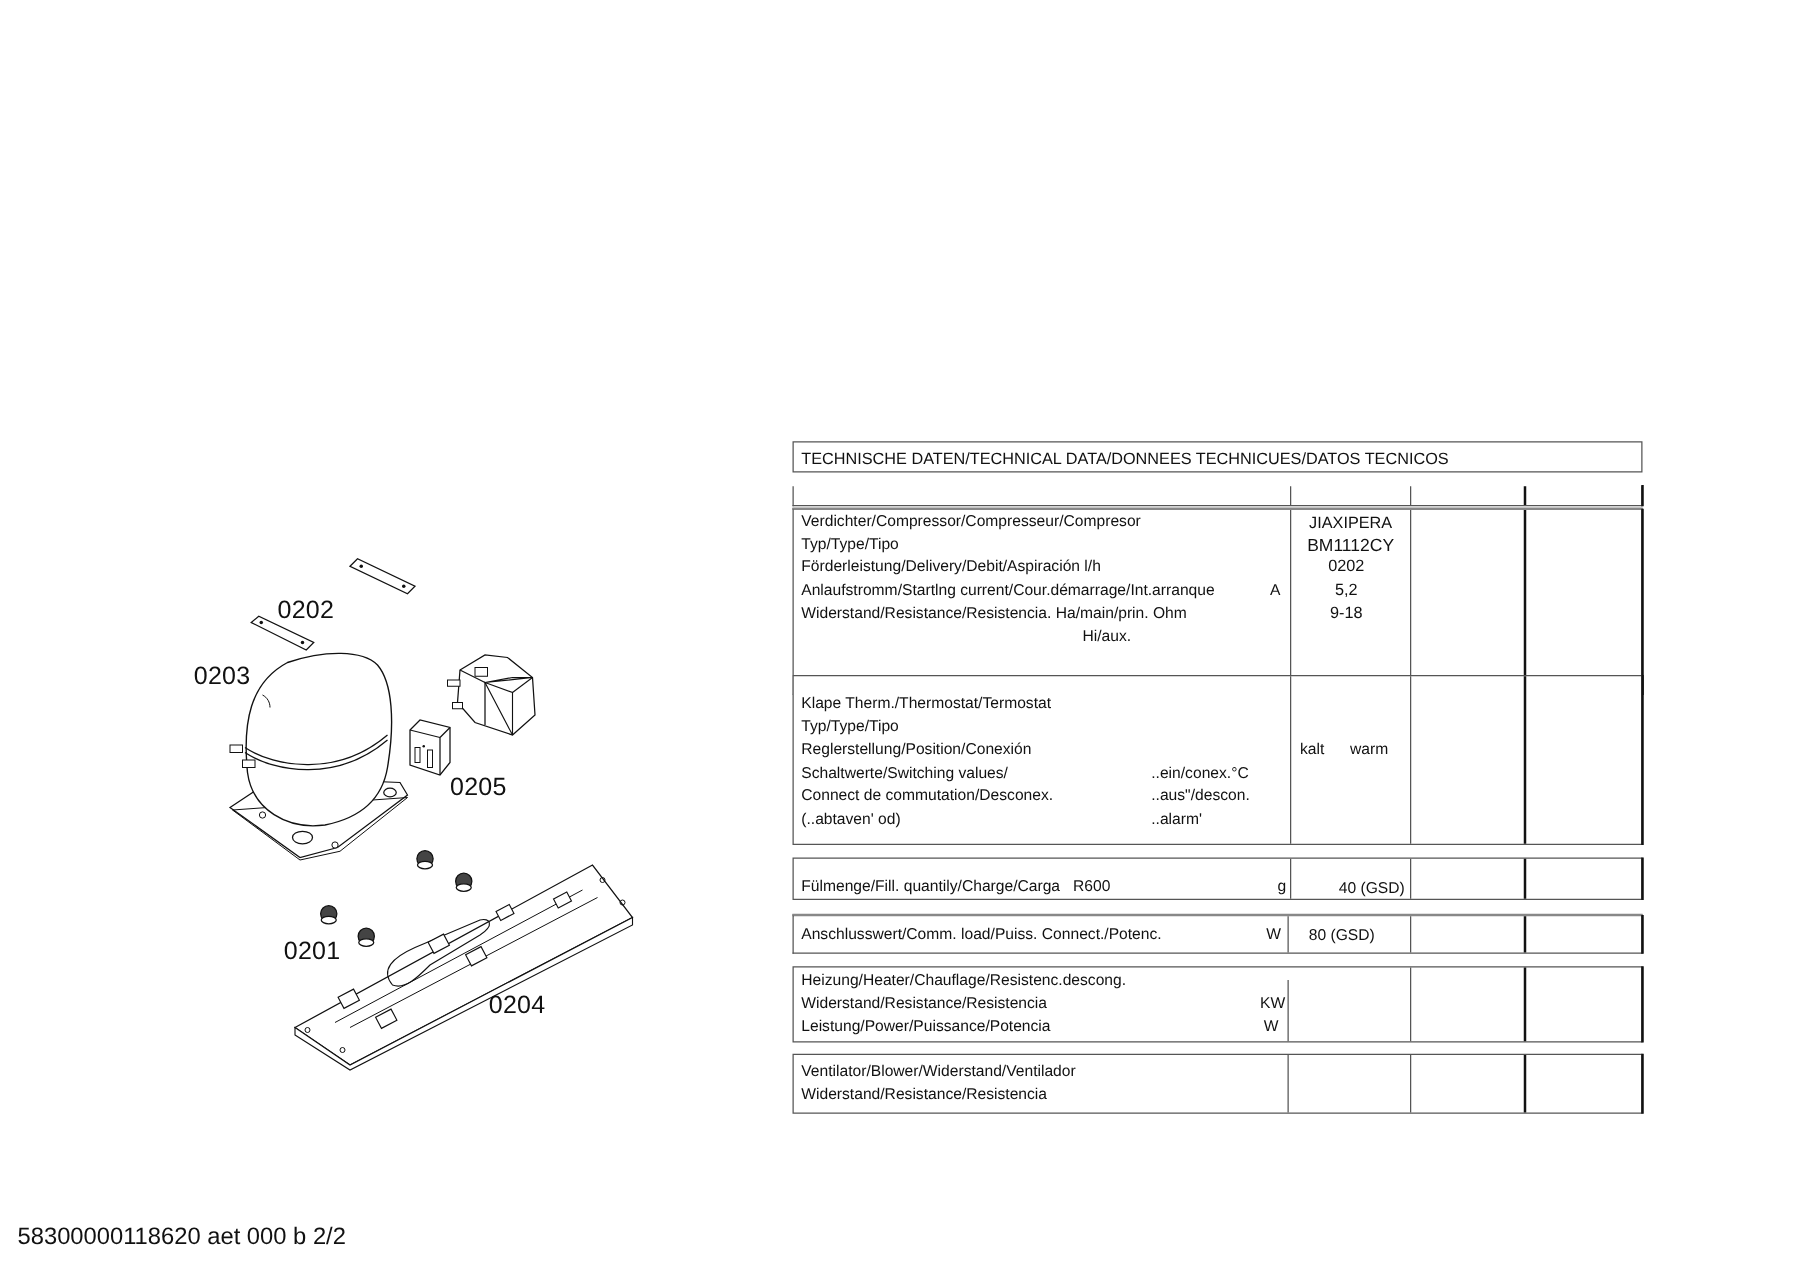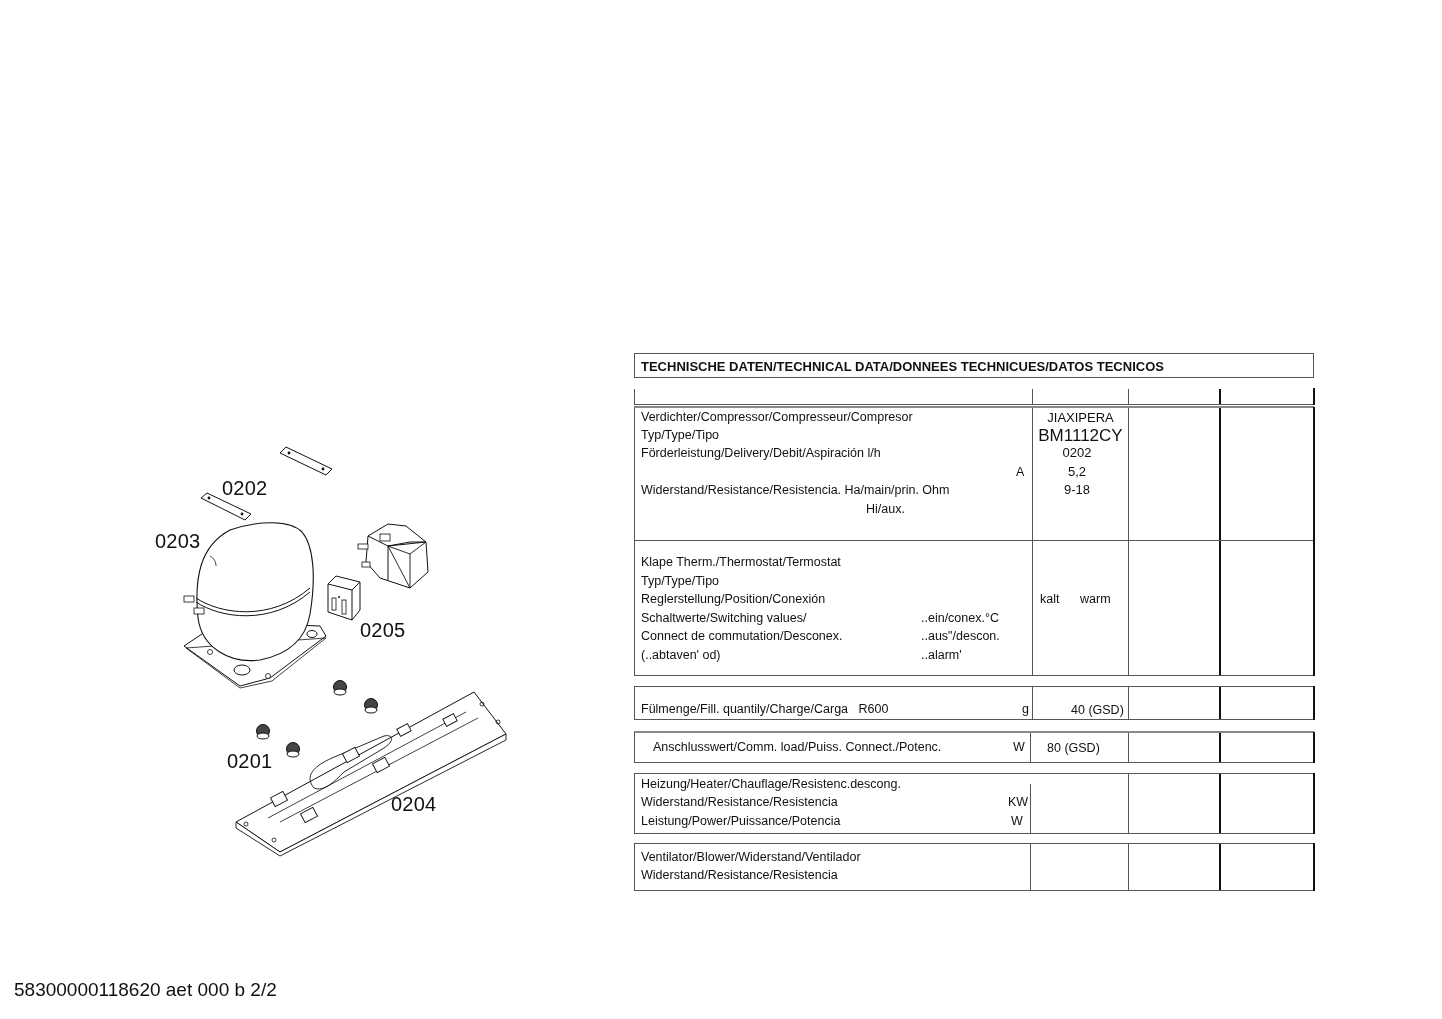--- a/index.html
+++ b/index.html
@@ -105,45 +105,46 @@
 
   <div class="callout" style="left:222px;top:477px">0202</div>
   <div class="callout" style="left:155px;top:530px">0203</div>
   <div class="callout" style="left:360px;top:619px">0205</div>
   <div class="callout" style="left:227px;top:750px">0201</div>
   <div class="callout" style="left:391px;top:793px">0204</div>
 </div>
 
 <div>
 
-  <div class="box" style="top:353px;height:25px;font-weight:bold;">
+  <div class="box" style="top:353px;height:25px;">
     <div class="tr" style="left:6px;top:4px;font-size:13px;">TECHNISCHE DATEN/TECHNICAL DATA/DONNEES TECHNICUES/DATOS TECNICOS</div>
   </div>
 
   <div class="box" style="top:389px;height:16px;border-top:none;">
     <div class="vl" style="left:397px"></div>
     <div class="vl" style="left:493px"></div>
     <div class="vl thick" style="left:584px"></div>
     <div class="vr"></div>
   </div>
 
   <div class="box" style="top:406px;height:150px;border-top:2px solid #888;">
     <div class="vl" style="left:397px"></div>
     <div class="vl" style="left:493px"></div>
     <div class="vl thick" style="left:584px"></div>
     <div class="vr"></div>
     <div class="tr" style="left:6px;top:0px">Verdichter/Compressor/Compresseur/Compresor</div>
     <div class="tr" style="left:6px;top:18px">Typ/Type/Tipo</div>
     <div class="tr" style="left:6px;top:36px">Förderleistung/Delivery/Debit/Aspiración l/h</div>
+    <div class="tr" style="left:6px;top:55px">Anlaufstromm/Startlng current/Cour.démarrage/Int.arranque</div>
     <div class="tr" style="left:381px;top:55px">A</div>
     <div class="tr" style="left:6px;top:73px">Widerstand/Resistance/Resistencia. Ha/main/prin. Ohm</div>
     <div class="tr" style="left:231px;top:92px">Hi/aux.</div>
 
     <div class="cellc" style="left:398px;width:95px;top:1px">JIAXIPERA</div>
-    <div class="cellc" style="left:398px;width:95px;top:19px;font-size:17px">BM1112CY</div>
+    <div class="cellc" style="left:398px;width:95px;top:19px;font-size:14px">BM1112CY</div>
     <div class="cellc" style="left:398px;width:88px;top:36px">0202</div>
     <div class="cellc" style="left:398px;width:88px;top:55px">5,2</div>
     <div class="cellc" style="left:398px;width:88px;top:73px">9-18</div>
   </div>
 
   <div class="box" style="top:540px;height:136px;">
     <div class="vl" style="left:397px"></div>
     <div class="vl" style="left:493px"></div>
     <div class="vl thick" style="left:584px"></div>
     <div class="vr"></div>
@@ -168,21 +169,21 @@
     <div class="tr" style="left:6px;top:13px;white-space:pre">Fülmenge/Fill. quantily/Charge/Carga   R600</div>
     <div class="tr" style="left:387px;top:13px">g</div>
     <div class="tr" style="left:436px;top:14px">40 (GSD)</div>
   </div>
 
   <div class="box" style="top:731px;height:32px;border-top:2px solid #888;">
     <div class="vl" style="left:395px"></div>
     <div class="vl" style="left:493px"></div>
     <div class="vl thick" style="left:584px"></div>
     <div class="vr"></div>
-    <div class="tr" style="left:18px;top:5px">Anschlusswert/Comm. load/Puiss. Connect./Potenc.</div>
+    <div class="tr" style="left:6px;top:5px">Anschlusswert/Comm. load/Puiss. Connect./Potenc.</div>
     <div class="tr" style="left:378px;top:5px">W</div>
     <div class="tr" style="left:412px;top:6px">80 (GSD)</div>
   </div>
 
   <div class="box" style="top:773px;height:61px;text-align:right;">
     <div class="vl" style="left:395px;top:10px"></div>
     <div class="vl" style="left:493px"></div>
     <div class="vl thick" style="left:584px"></div>
     <div class="vr"></div>
     <div class="tr" style="left:6px;top:1px">Heizung/Heater/Chauflage/Resistenc.descong.</div>

